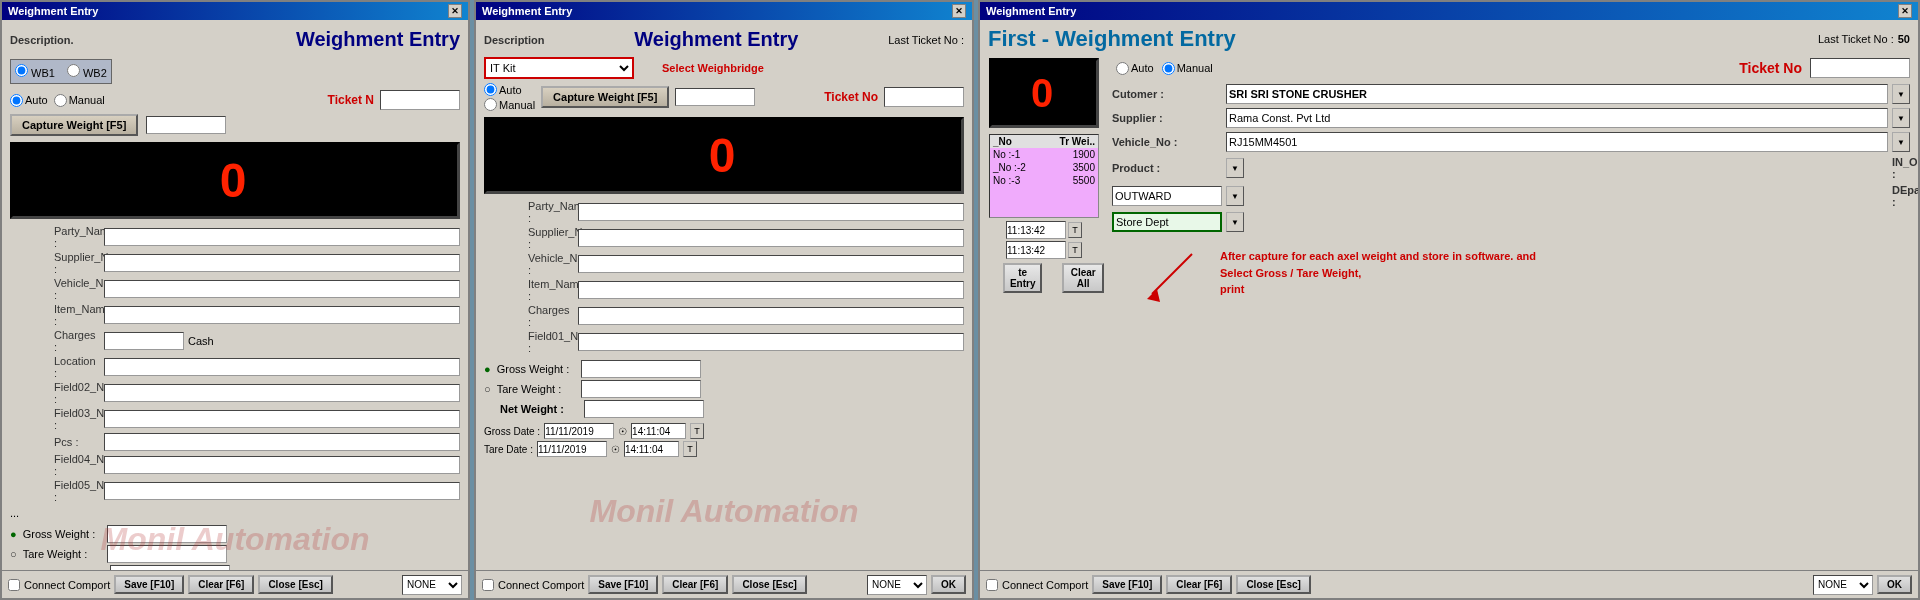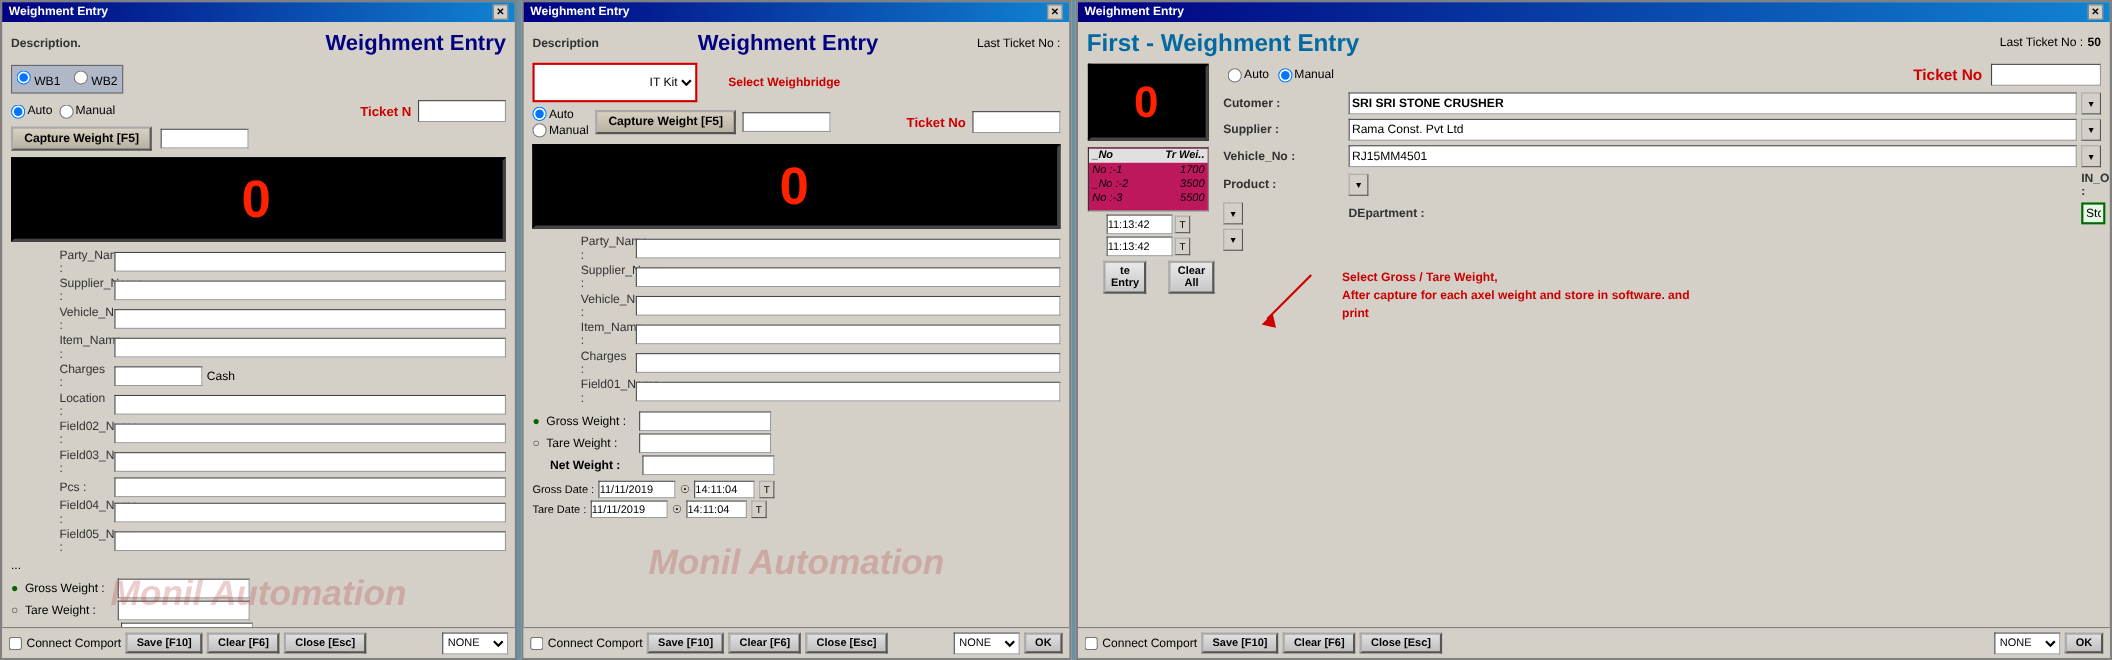--- a/index.html
+++ b/index.html
@@ -279,24 +279,23 @@
       display: flex;
       align-items: center;
       gap: 4px;
       padding: 2px 4px;
       font-size: 11px;
     }
 
     .desc-select {
       border: 2px solid #cc0000;
       background: white;
-      height: 36px;
+      height: 22px;
       font-size: 11px;
       width: 150px;
-      text-align: right;
     }
 
     .select-wb-label {
       color: #cc0000;
       font-size: 11px;
       font-weight: bold;
     }
 
     .cust-label {
       font-weight: bold;
@@ -352,27 +351,26 @@
       align-items: center;
     }
 
     .p3-right {
       flex: 1;
     }
 
     
     .list-panel {
       border: 1px inset #888;
-      background: #be185d;
+      background: #f0abfc;
       width: 110px;
-      height: 58px;
+      height: 84px;
       font-size: 10px;
       overflow-y: auto;
       margin-top: 4px;
-      font-style: italic;
     }
 
     .list-row {
       display: flex;
       justify-content: space-between;
       padding: 1px 3px;
       font-size: 10px;
     }
 
     .list-header {
@@ -668,21 +666,21 @@
           <span>0</span>
         </div>
 
         <div class="list-panel">
           <div class="list-row list-header">
             <span>_No</span>
             <span>Tr Wei..</span>
           </div>
           <div class="list-row">
             <span>No :-1</span>
-            <span>1700</span>
+            <span>1900</span>
           </div>
           <div class="list-row">
             <span>_No :-2</span>
             <span>3500</span>
           </div>
           <div class="list-row">
             <span>No :-3</span>
             <span>5500</span>
           </div>
         </div>
@@ -728,35 +726,36 @@
           <div class="drop-arrow">▼</div>
 
           <span class="cust-label">Vehicle_No :</span>
           <input class="cust-input" type="text" value="RJ15MM4501" style="">
           <div class="drop-arrow">▼</div>
 
           <span class="cust-label">Product :</span>
           <div class="drop-arrow">▼</div>
 
           <span class="cust-label">IN_OUT :</span>
+          <input class="cust-input" type="text" value="OUTWARD" style="">
           <div class="drop-arrow">▼</div>
 
           <span class="cust-label">DEpartment :</span>
           <input class="cust-input cust-input-highlight" type="text" value="Store Dept" style="">
           <div class="drop-arrow">▼</div>
         </div>
 
         <div style="margin-top:12px;padding-left:20px;">
           <svg width="80" height="60" style="float:left;margin-right:8px;">
             <line x1="60" y1="10" x2="20" y2="50" stroke="#cc0000" stroke-width="2"></line>
             <polygon points="15,55 25,45 28,58" fill="#cc0000"></polygon>
           </svg>
           <div class="annotation">
+            <div>After capture for each axel weight and store in software. and</div>
             <div>Select Gross / Tare Weight,</div>
-            <div>After capture for each axel weight and store in software. and</div>
             <div>print</div>
           </div>
         </div>
       </div>
     </div>
   </div>
 
   <div class="status-bar">
     <input type="checkbox" class="status-checkbox" style="">
     <span>Connect Comport</span>

